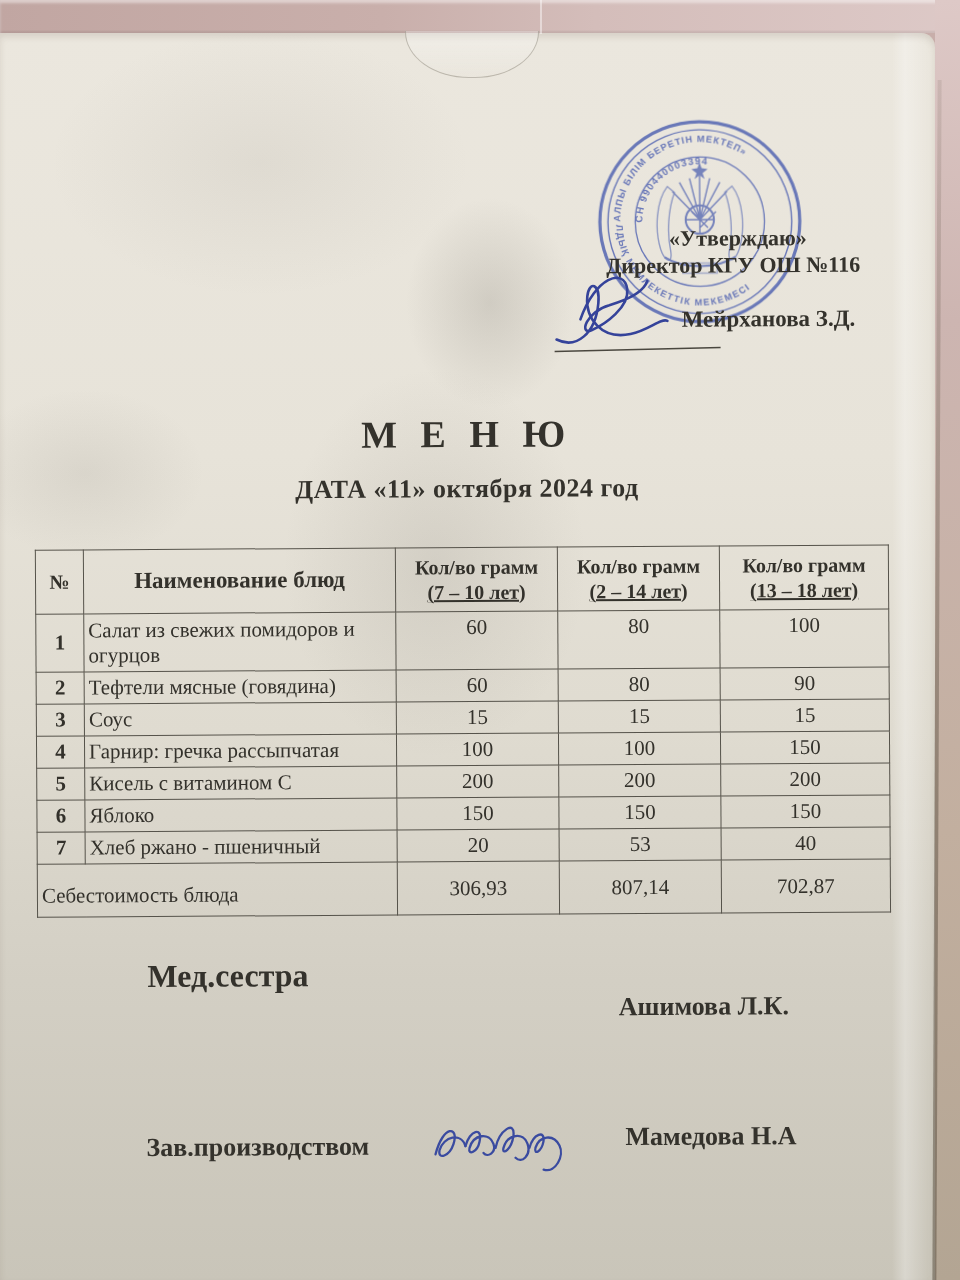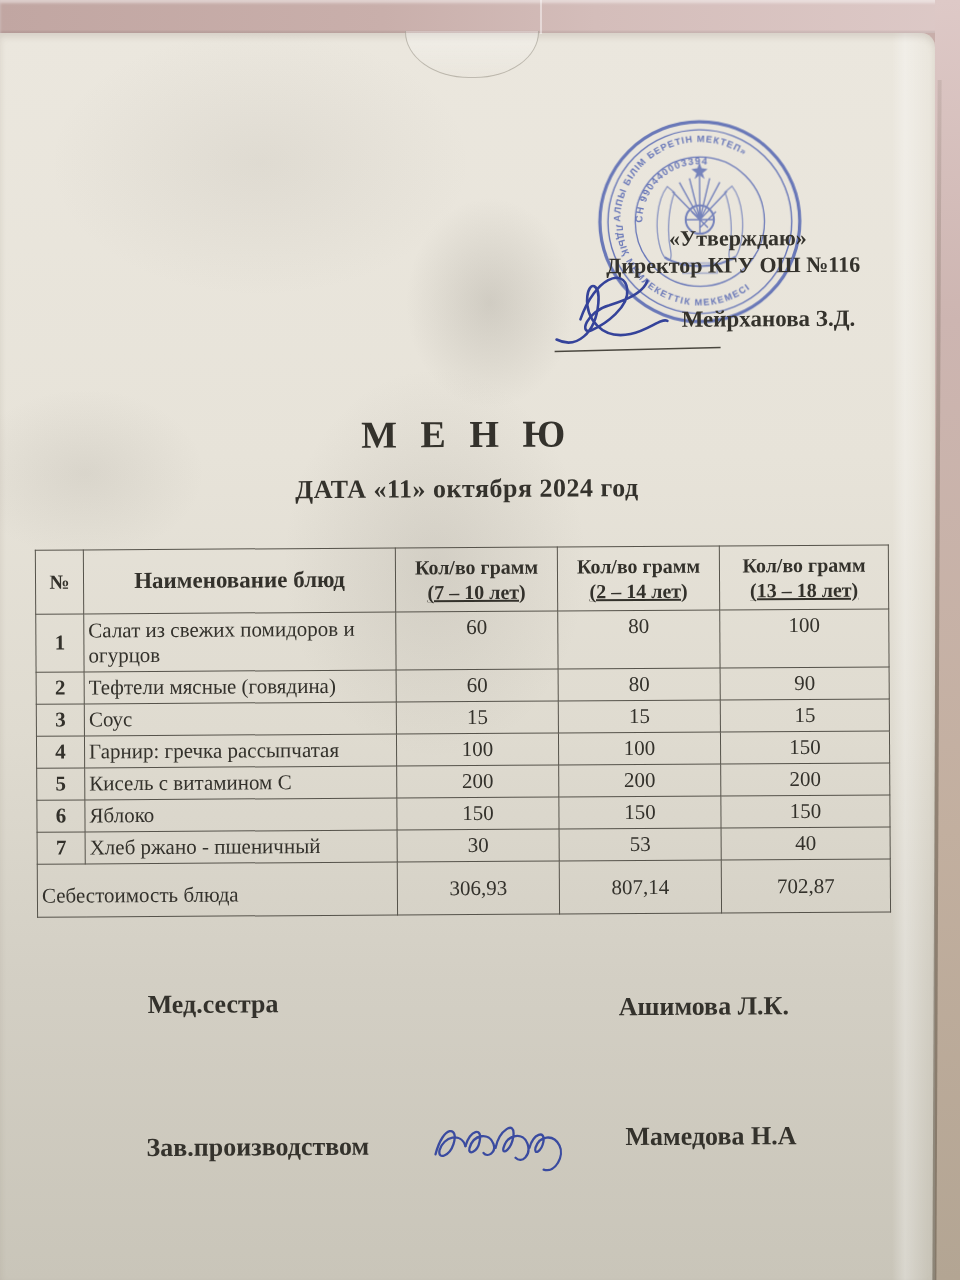--- a/index.html
+++ b/index.html
@@ -58,21 +58,21 @@
   table.menu td,table.menu th{border:1.6px solid #56534b;padding:0 4px;overflow:hidden;}
   table.menu th{font-size:20px;line-height:1.25;}
   td.no{ text-align:center;font-weight:bold;}
   td.nm{ padding-left:8px;text-align:left;}
   td.vl{ text-align:center;}
   tr.hdr{height:64px;} tr.r2l{height:58px;}
   tr.r1l{height:32px;} tr.cost{height:53px;font-size:21px;}
   .hsub{display:block;font-weight:bold;text-decoration:underline;}
 
   
-  .nurse-t{left:145px;top:988px;font-size:26px;}
+  .nurse-t{left:145px;top:956px;font-size:32px;}
   .nurse-n{left:616px;top:993px;font-size:26px;}
   .mgr-t{left:143px;top:1131px;font-size:26px;}
   .mgr-n{left:622px;top:1123px;font-size:26px;}
   .mgr-sign{left:424px;top:1106px;width:160px;height:80px;z-index:3;}
 </style>
 </head>
 <body>
 
 <div class="photo">
 
@@ -194,21 +194,21 @@
       <tr class="r1l">
         <td class="no">6</td>
             <td class="nm">Яблоко</td>
         <td class="vl">150</td>
             <td class="vl">150</td>
             <td class="vl">150</td>
       </tr>
       <tr class="r1l">
         <td class="no">7</td>
             <td class="nm">Хлеб ржано - пшеничный</td>
-        <td class="vl">30</td>
+        <td class="vl">20</td>
             <td class="vl">53</td>
             <td class="vl">40</td>
       </tr>
       <tr class="cost">
         <td class="nm" colspan="2" style="vertical-align:bottom;padding-bottom:8px">Себестоимость блюда</td>
         <td class="vl">306,93</td>
         <td class="vl">807,14</td>
         <td class="vl">702,87</td>
       </tr>
     </tbody>

